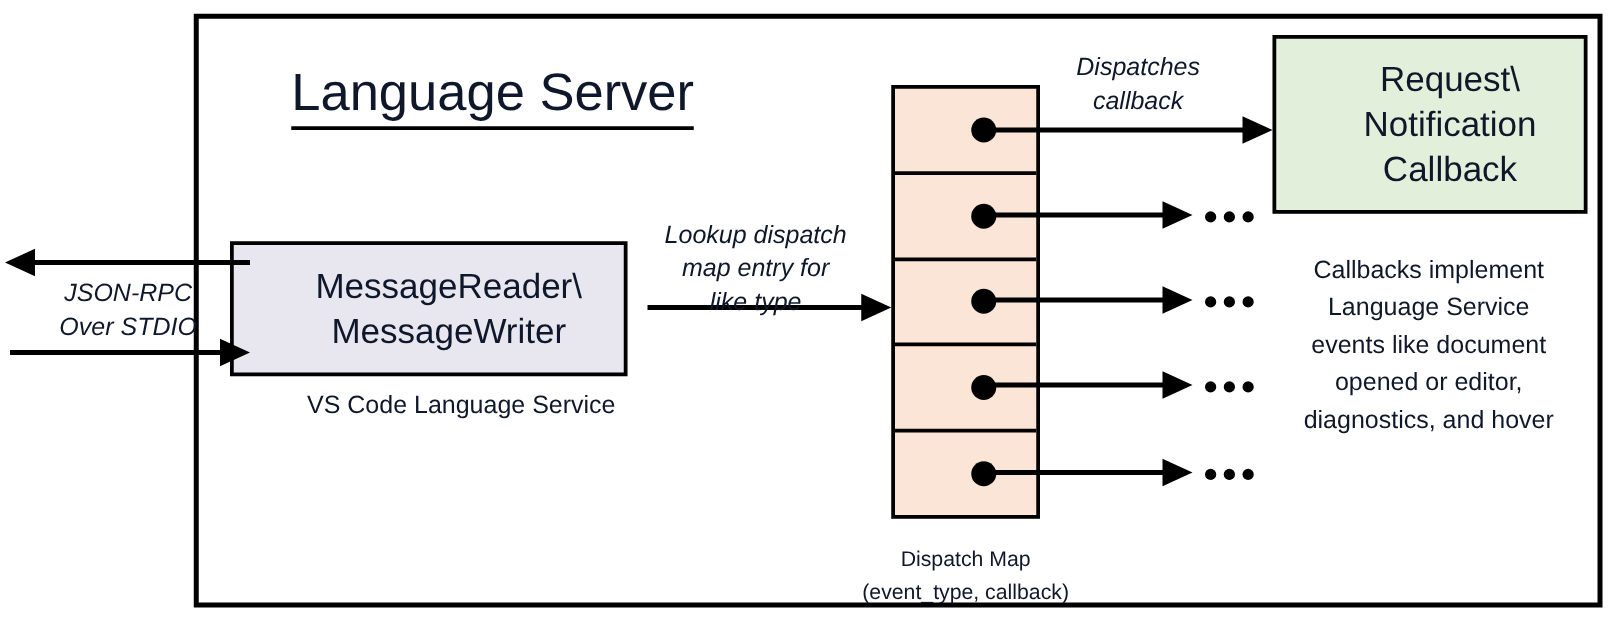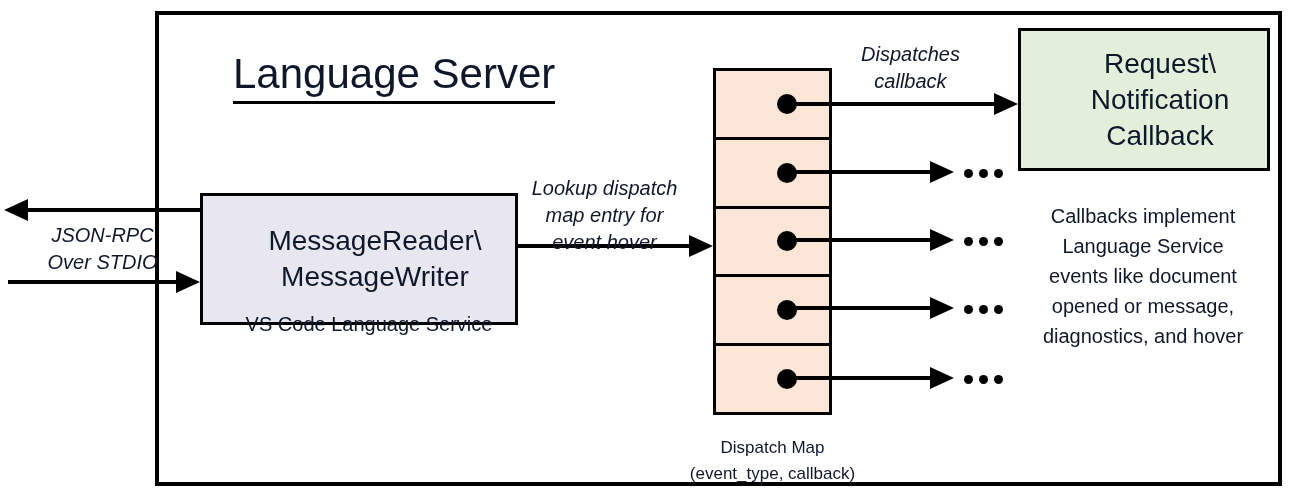--- a/index.html
+++ b/index.html
@@ -21,21 +21,21 @@
     left:233px; top:50px; font-size:42px; line-height:48px;
     border-bottom:3px solid #000; padding-bottom:3px; z-index:3;
   }
 
   
   .node {
     box-sizing:border-box; border:3px solid #000; z-index:1;
     display:flex; flex-direction:column; align-items:center; justify-content:center;
     text-align:center; font-size:28px; line-height:36px;padding-left:32px;
   }
-  .reader-box { left:200px; top:193px; width:318px; height:132px; background:#E8E7F0; }
+  .reader-box { left:184px; top:193px; width:318px; height:108px; background:#E8E7F0; }
   .callback-box { left:1018px; top:28px; width:252px; height:143px; background:#E2EFDA; }
 
   
   .dispatch-map {
     left:713px; top:68px; width:119px; height:347px;
     box-sizing:border-box; border:3px solid #000; background:#FBE5D6;
     display:flex; flex-direction:column; z-index:1;
   }
   .dm-cell { flex:1; position:relative; border-bottom:3px solid #000; }
   .dm-cell:last-child { border-bottom:none; }
@@ -93,21 +93,21 @@
     <div>MessageReader\</div>
     <div>MessageWriter</div>
   </div>
   <div class="abs lbl reader-caption">
     <div>VS Code Language Service</div>
   </div>
 
   <div class="abs lbl italic lookup-label">
     <div>Lookup dispatch</div>
     <div>map entry for</div>
-    <div>event hover</div>
+    <div>like type</div>
   </div>
   <div class="hline" style="left:518px; top:244px; width:173px;"></div>
   <div class="arrow-r" style="left:689px; top:235px;"></div>
 
   <div class="abs dispatch-map">
     <div class="dm-cell">
         <span class="dm-dot"></span>
       </div>
     <div class="dm-cell">
         <span class="dm-dot"></span>
@@ -170,17 +170,17 @@
   <div class="abs node callback-box">
     <div>Request\</div>
     <div>Notification</div>
     <div>Callback</div>
   </div>
 
   <div class="abs lbl note">
     <div>Callbacks implement</div>
     <div>Language Service</div>
     <div>events like document</div>
-    <div>opened or message,</div>
+    <div>opened or editor,</div>
     <div>diagnostics, and hover</div>
   </div>
 
 </div>
 
 </body></html>

